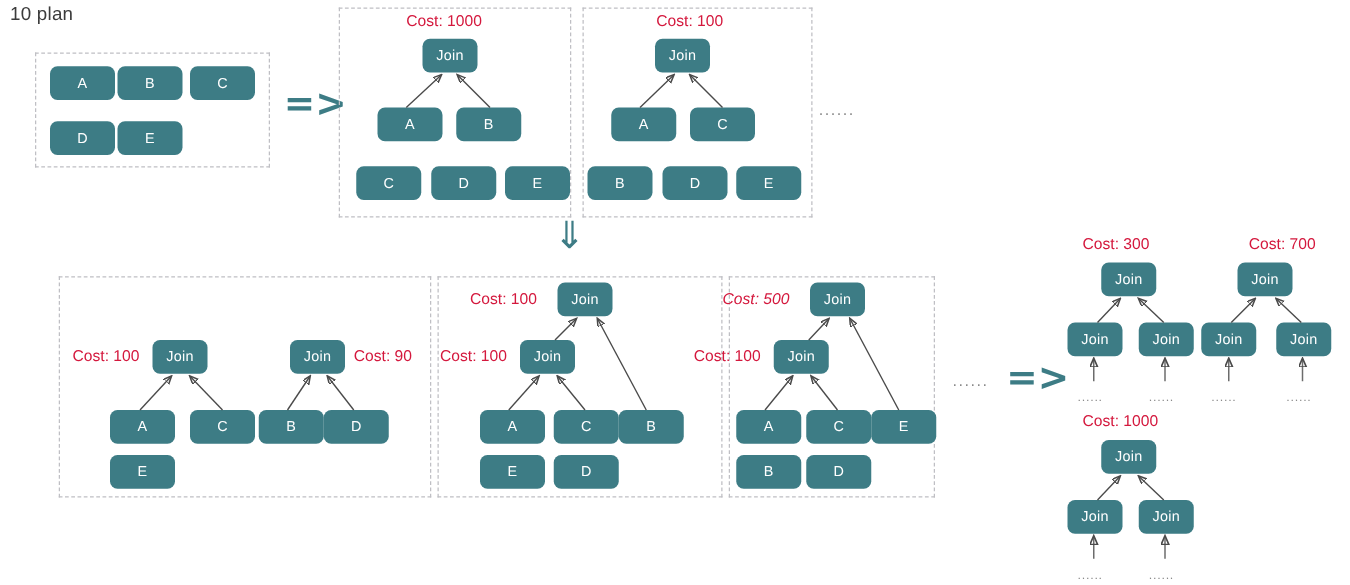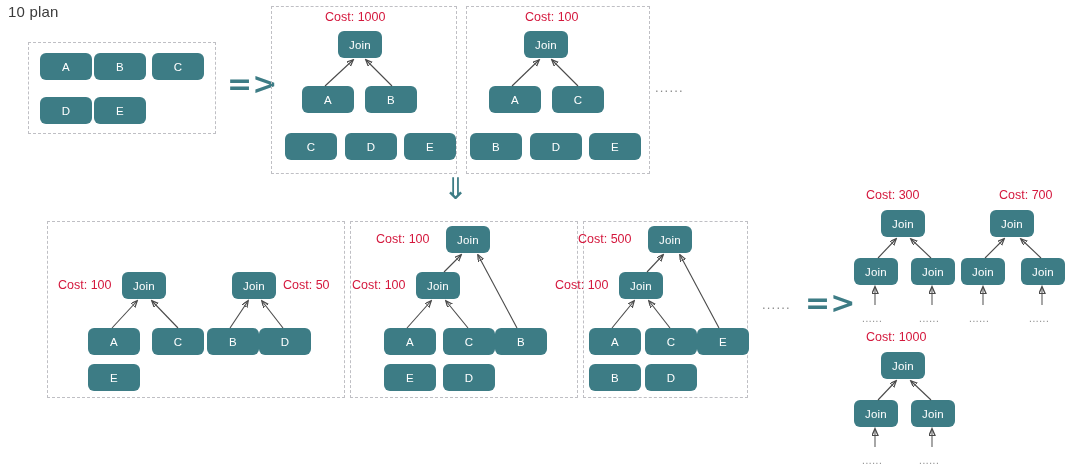--- a/index.html
+++ b/index.html
@@ -132,40 +132,40 @@
   <div class="node rel abs" style="left:589px; top:133px;">E</div>
 
   <div class="abs dots" style="left:655px; top:80px;">......</div>
 
   <div class="abs downarrow" style="left:443px; top:174px;">⇓</div>
 
   <div class="abs dashbox" style="left:47px; top:221px; width:298px; height:177px;"></div>
   <div class="abs cost" style="left:58px; top:278px;">Cost: 100</div>
   <div class="node join abs" style="left:122px; top:272px;">Join</div>
   <div class="node join abs" style="left:232px; top:272px;">Join</div>
-  <div class="abs cost" style="left:283px; top:278px;">Cost: 50</div>
+  <div class="abs cost" style="left:283px; top:278px;">Cost: 90</div>
   <div class="node rel abs" style="left:88px; top:328px;">A</div>
   <div class="node rel abs" style="left:152px; top:328px;">C</div>
   <div class="node rel abs" style="left:207px; top:328px;">B</div>
   <div class="node rel abs" style="left:259px; top:328px;">D</div>
   <div class="node rel abs" style="left:88px; top:364px;">E</div>
 
   <div class="abs dashbox" style="left:350px; top:221px; width:228px; height:177px;"></div>
   <div class="abs cost" style="left:376px; top:232px;">Cost: 100</div>
   <div class="node join abs" style="left:446px; top:226px;">Join</div>
   <div class="abs cost" style="left:352px; top:278px;">Cost: 100</div>
   <div class="node join abs" style="left:416px; top:272px;">Join</div>
   <div class="node rel abs" style="left:384px; top:328px;">A</div>
   <div class="node rel abs" style="left:443px; top:328px;">C</div>
   <div class="node rel abs" style="left:495px; top:328px;">B</div>
   <div class="node rel abs" style="left:384px; top:364px;">E</div>
   <div class="node rel abs" style="left:443px; top:364px;">D</div>
 
   <div class="abs dashbox" style="left:583px; top:221px; width:165px; height:177px;"></div>
-  <div class="abs cost" style="left:578px; top:232px;">Cost: 500</div>
+  <div class="abs cost" style="left:578px; top:232px;font-style:italic;">Cost: 500</div>
   <div class="node join abs" style="left:648px; top:226px;">Join</div>
   <div class="abs cost" style="left:555px; top:278px;">Cost: 100</div>
   <div class="node join abs" style="left:619px; top:272px;">Join</div>
   <div class="node rel abs" style="left:589px; top:328px;">A</div>
   <div class="node rel abs" style="left:645px; top:328px;">C</div>
   <div class="node rel abs" style="left:697px; top:328px;">E</div>
   <div class="node rel abs" style="left:589px; top:364px;">B</div>
   <div class="node rel abs" style="left:645px; top:364px;">D</div>
 
   <div class="abs dots" style="left:762px; top:297px;">......</div>

